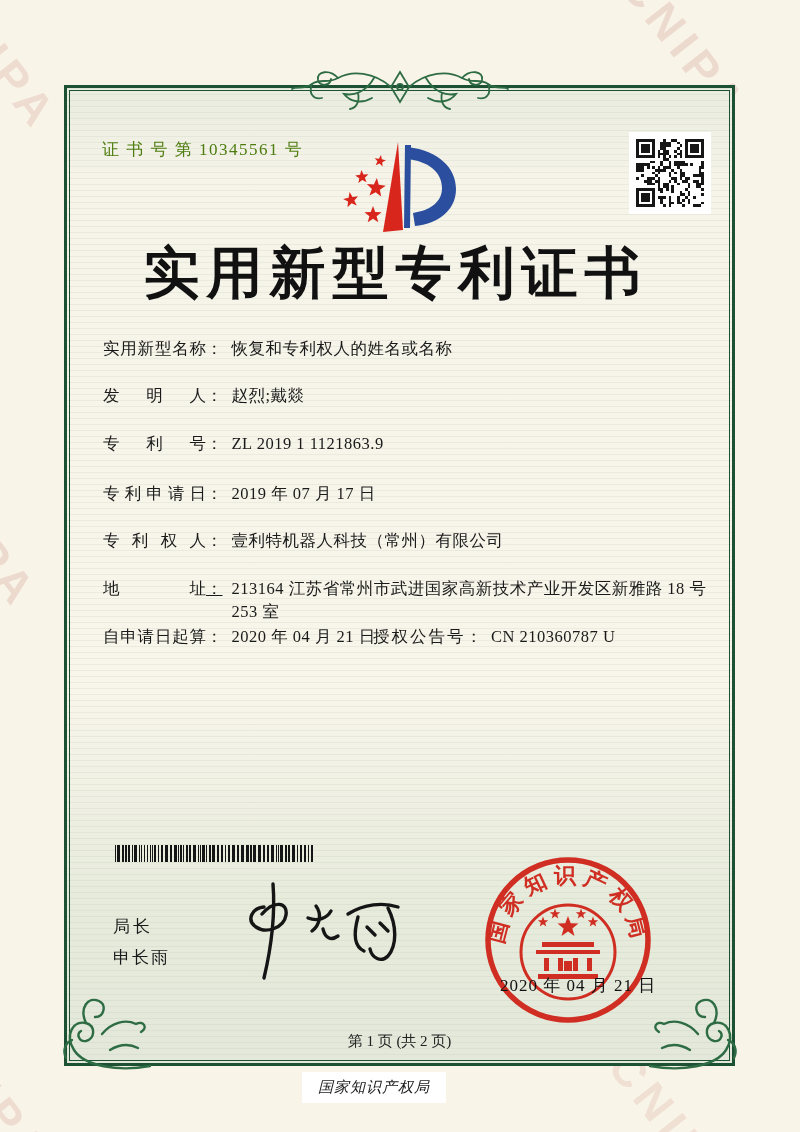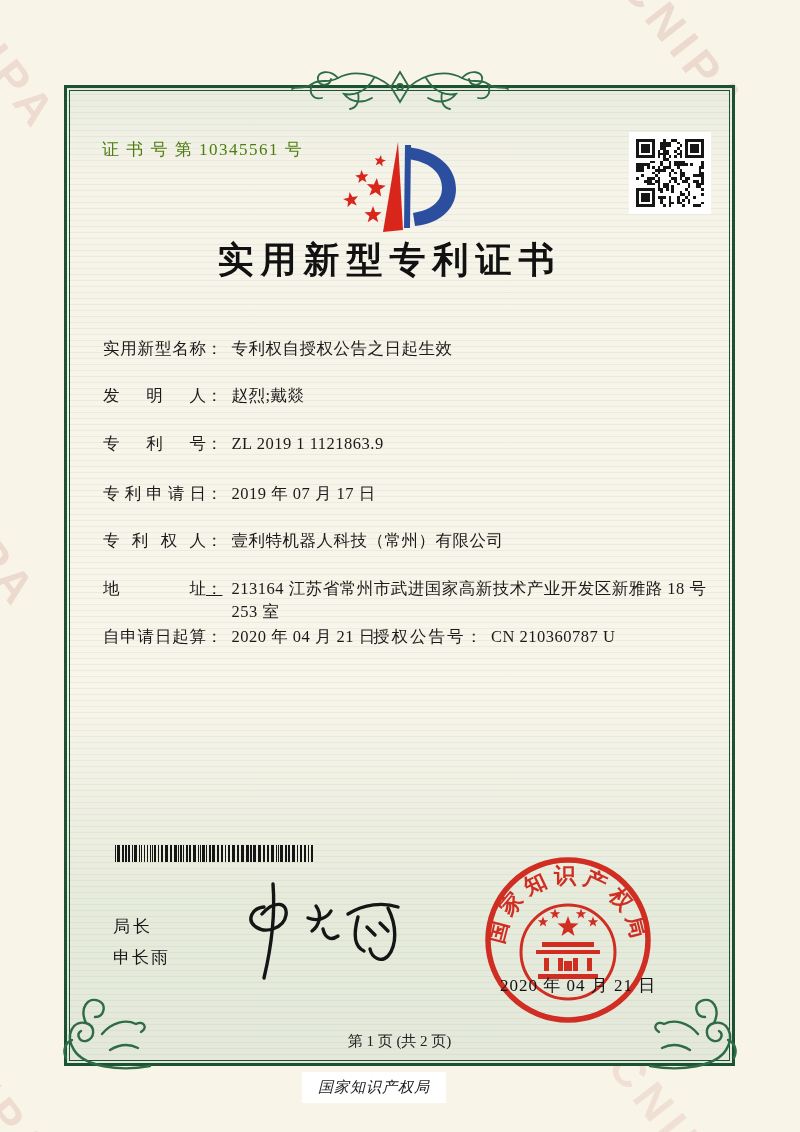--- a/index.html
+++ b/index.html
@@ -54,23 +54,23 @@
   .cert-no{
     left:102px;top:138px;
     font-size:17px;letter-spacing:1.5px;color:#4d7c0f;
   }
   .qr-box{
     left:629px;top:132px;width:82px;height:82px;
     background:#ffffff;
   }
   .qr-box svg{position:absolute;left:7px;top:7px;width:68px;height:68px;}
   .title{
-    left:54px;top:236px;width:671px;
+    left:60px;top:236px;width:671px;
     text-align:center;
-    font-size:36px;font-weight:bold;letter-spacing:7px;
+    font-size:56px;font-weight:bold;letter-spacing:7px;
     color:var(--title-black);
   }
   
   .field-row{
     position:absolute;left:103px;width:632px;
     font-size:16.5px;line-height:23px;
   }
   .field-row .lbl{
     display:inline-block;width:103px;
     text-align:justify;text-align-last:justify;
@@ -460,21 +460,21 @@
       <rect x="17" y="24" width="1" height="1" fill="#161616"></rect>
       <rect x="21" y="24" width="1" height="1" fill="#161616"></rect>
       <rect x="22" y="24" width="1" height="1" fill="#161616"></rect>
       <rect x="23" y="24" width="1" height="1" fill="#161616"></rect>
     </svg>
 </div>
 
 <div class="abs title">实用新型专利证书</div>
 
 <div class="field-row" style="top:337px;">
-  <span class="lbl">实用新型名称</span><span class="colon">：</span><span class="val">专利权自授权公告之日起生效</span>
+  <span class="lbl">实用新型名称</span><span class="colon">：</span><span class="val">恢复和专利权人的姓名或名称</span>
 </div>
 <div class="field-row" style="top:384px;">
   <span class="lbl">发明人</span><span class="colon">：</span><span class="val">赵烈;戴燚</span>
 </div>
 <div class="field-row" style="top:432px;">
   <span class="lbl">专利号</span><span class="colon">：</span><span class="val">ZL 2019 1 1121863.9</span>
 </div>
 <div class="field-row" style="top:482px;">
   <span class="lbl">专利申请日</span><span class="colon">：</span><span class="val">2019 年 07 月 17 日</span>
 </div>

